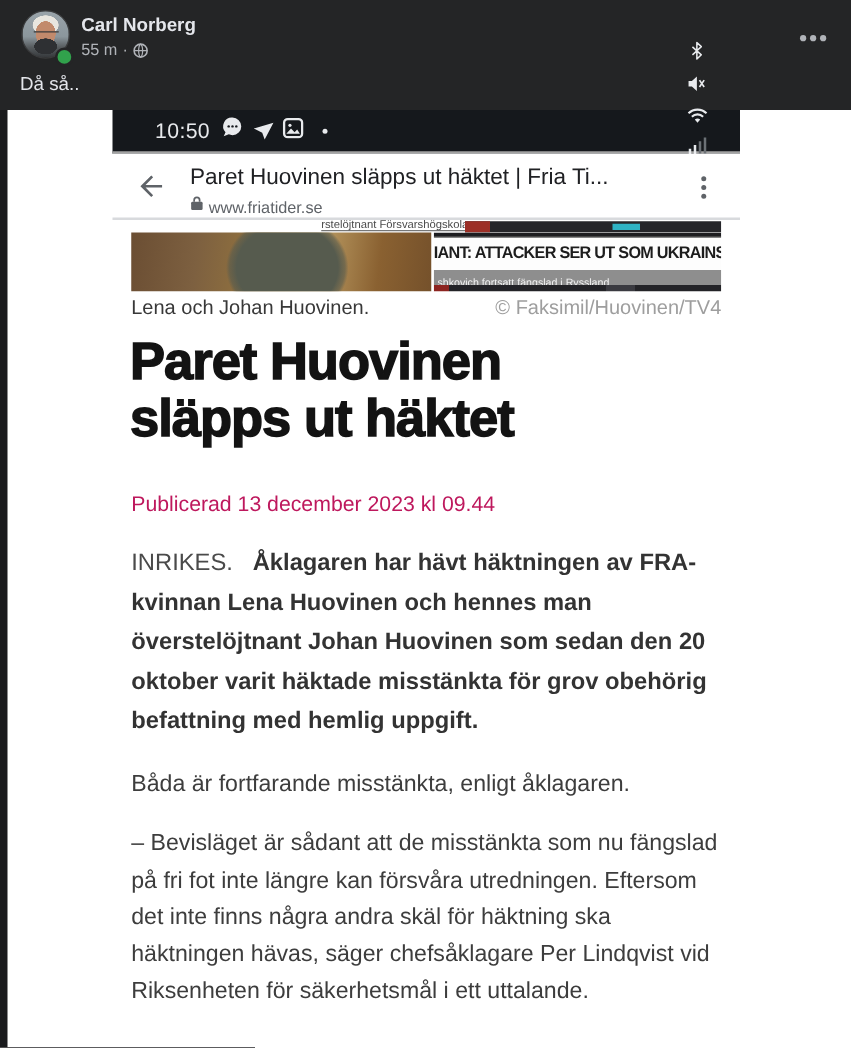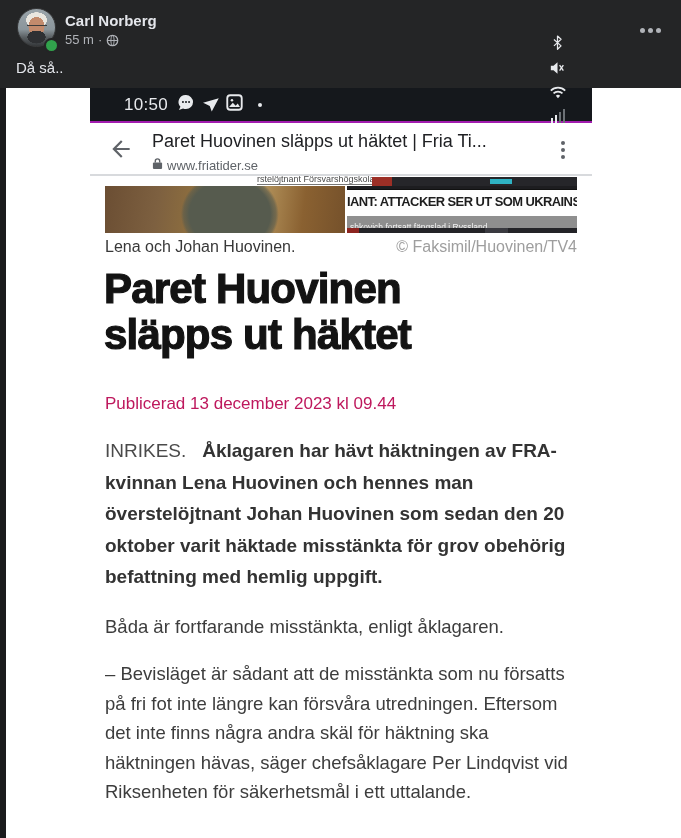--- a/index.html
+++ b/index.html
@@ -22,21 +22,21 @@
   .meatball{position:absolute;left:630px;top:18px;width:40px;height:24px;display:flex;align-items:center;
     justify-content:center;gap:3px;cursor:pointer;border-radius:4px;}
   .meatball i{width:5px;height:5px;border-radius:50%;background:#b0b3b8;}
   .fb-message{position:absolute;left:16px;top:59px;font-size:15px;color:#e4e6eb;}
   
   .shared-image{position:absolute;left:0;top:88px;width:681px;height:750px;background:#ffffff;}
   .left-strip{position:absolute;left:0;top:0;width:6px;height:750px;background:#1a1b1d;}
   .phone{position:absolute;left:90px;top:0;width:502px;height:750px;}
   
   .statusbar{position:absolute;left:0;top:0;width:502px;height:35px;background:#15181c;
-    border-bottom:2px solid #a21caf;box-sizing:border-box;display:flex;align-items:center;color:#e8eaed;}
+    border-bottom:2px solid #a3a3a3;box-sizing:border-box;display:flex;align-items:center;color:#e8eaed;}
   .sb-time{margin-left:34px;font-size:17px;letter-spacing:.3px;}
   .sb-left{display:flex;align-items:center;gap:7px;margin-left:9px;}
   .sb-dot{width:4px;height:4px;border-radius:50%;background:#e8eaed;margin-left:8px;}
   .sb-right{margin-left:auto;margin-right:18px;display:flex;align-items:center;gap:6px;flex-direction:column;}
   .sb-pct{font-size:16px;}
   .sig{display:flex;align-items:flex-end;gap:1.5px;height:14px;}
   .sig i{width:2.5px;background:#e8eaed;display:block;}
   .sig i:nth-child(3),.sig i:nth-child(4){background:#6c7176;}
   
   .browserbar{position:absolute;left:0;top:35px;width:502px;height:51px;background:#ffffff;}
@@ -223,17 +223,17 @@
       </div>
 
       <div class="headline">Paret Huovinen släpps ut häktet</div>
       <div class="published">Publicerad 13 december 2023 kl 09.44</div>
       <div class="lead">
         <span class="section">INRIKES.</span>
         <span>&nbsp;</span>
         <span class="bold">Åklagaren har hävt häktningen av FRA-kvinnan Lena Huovinen och hennes man överstelöjtnant Johan Huovinen som sedan den 20 oktober varit häktade misstänkta för grov obehörig befattning med hemlig uppgift.</span>
       </div>
       <div class="para2">Båda är fortfarande misstänkta, enligt åklagaren.</div>
-      <div class="para3">– Bevisläget är sådant att de misstänkta som nu försatts på fri fot inte längre kan försvåra utredningen. Eftersom det inte finns några andra skäl för häktning ska häktningen hävas, säger chefsåklagare Per Lindqvist vid Riksenheten för säkerhetsmål i ett uttalande.</div>
+      <div class="para3">– Bevisläget är sådant att de misstänkta som nu fängslad på fri fot inte längre kan försvåra utredningen. Eftersom det inte finns några andra skäl för häktning ska häktningen hävas, säger chefsåklagare Per Lindqvist vid Riksenheten för säkerhetsmål i ett uttalande.</div>
 
     </div>
   </div>
 </div>
 
 </body></html>

